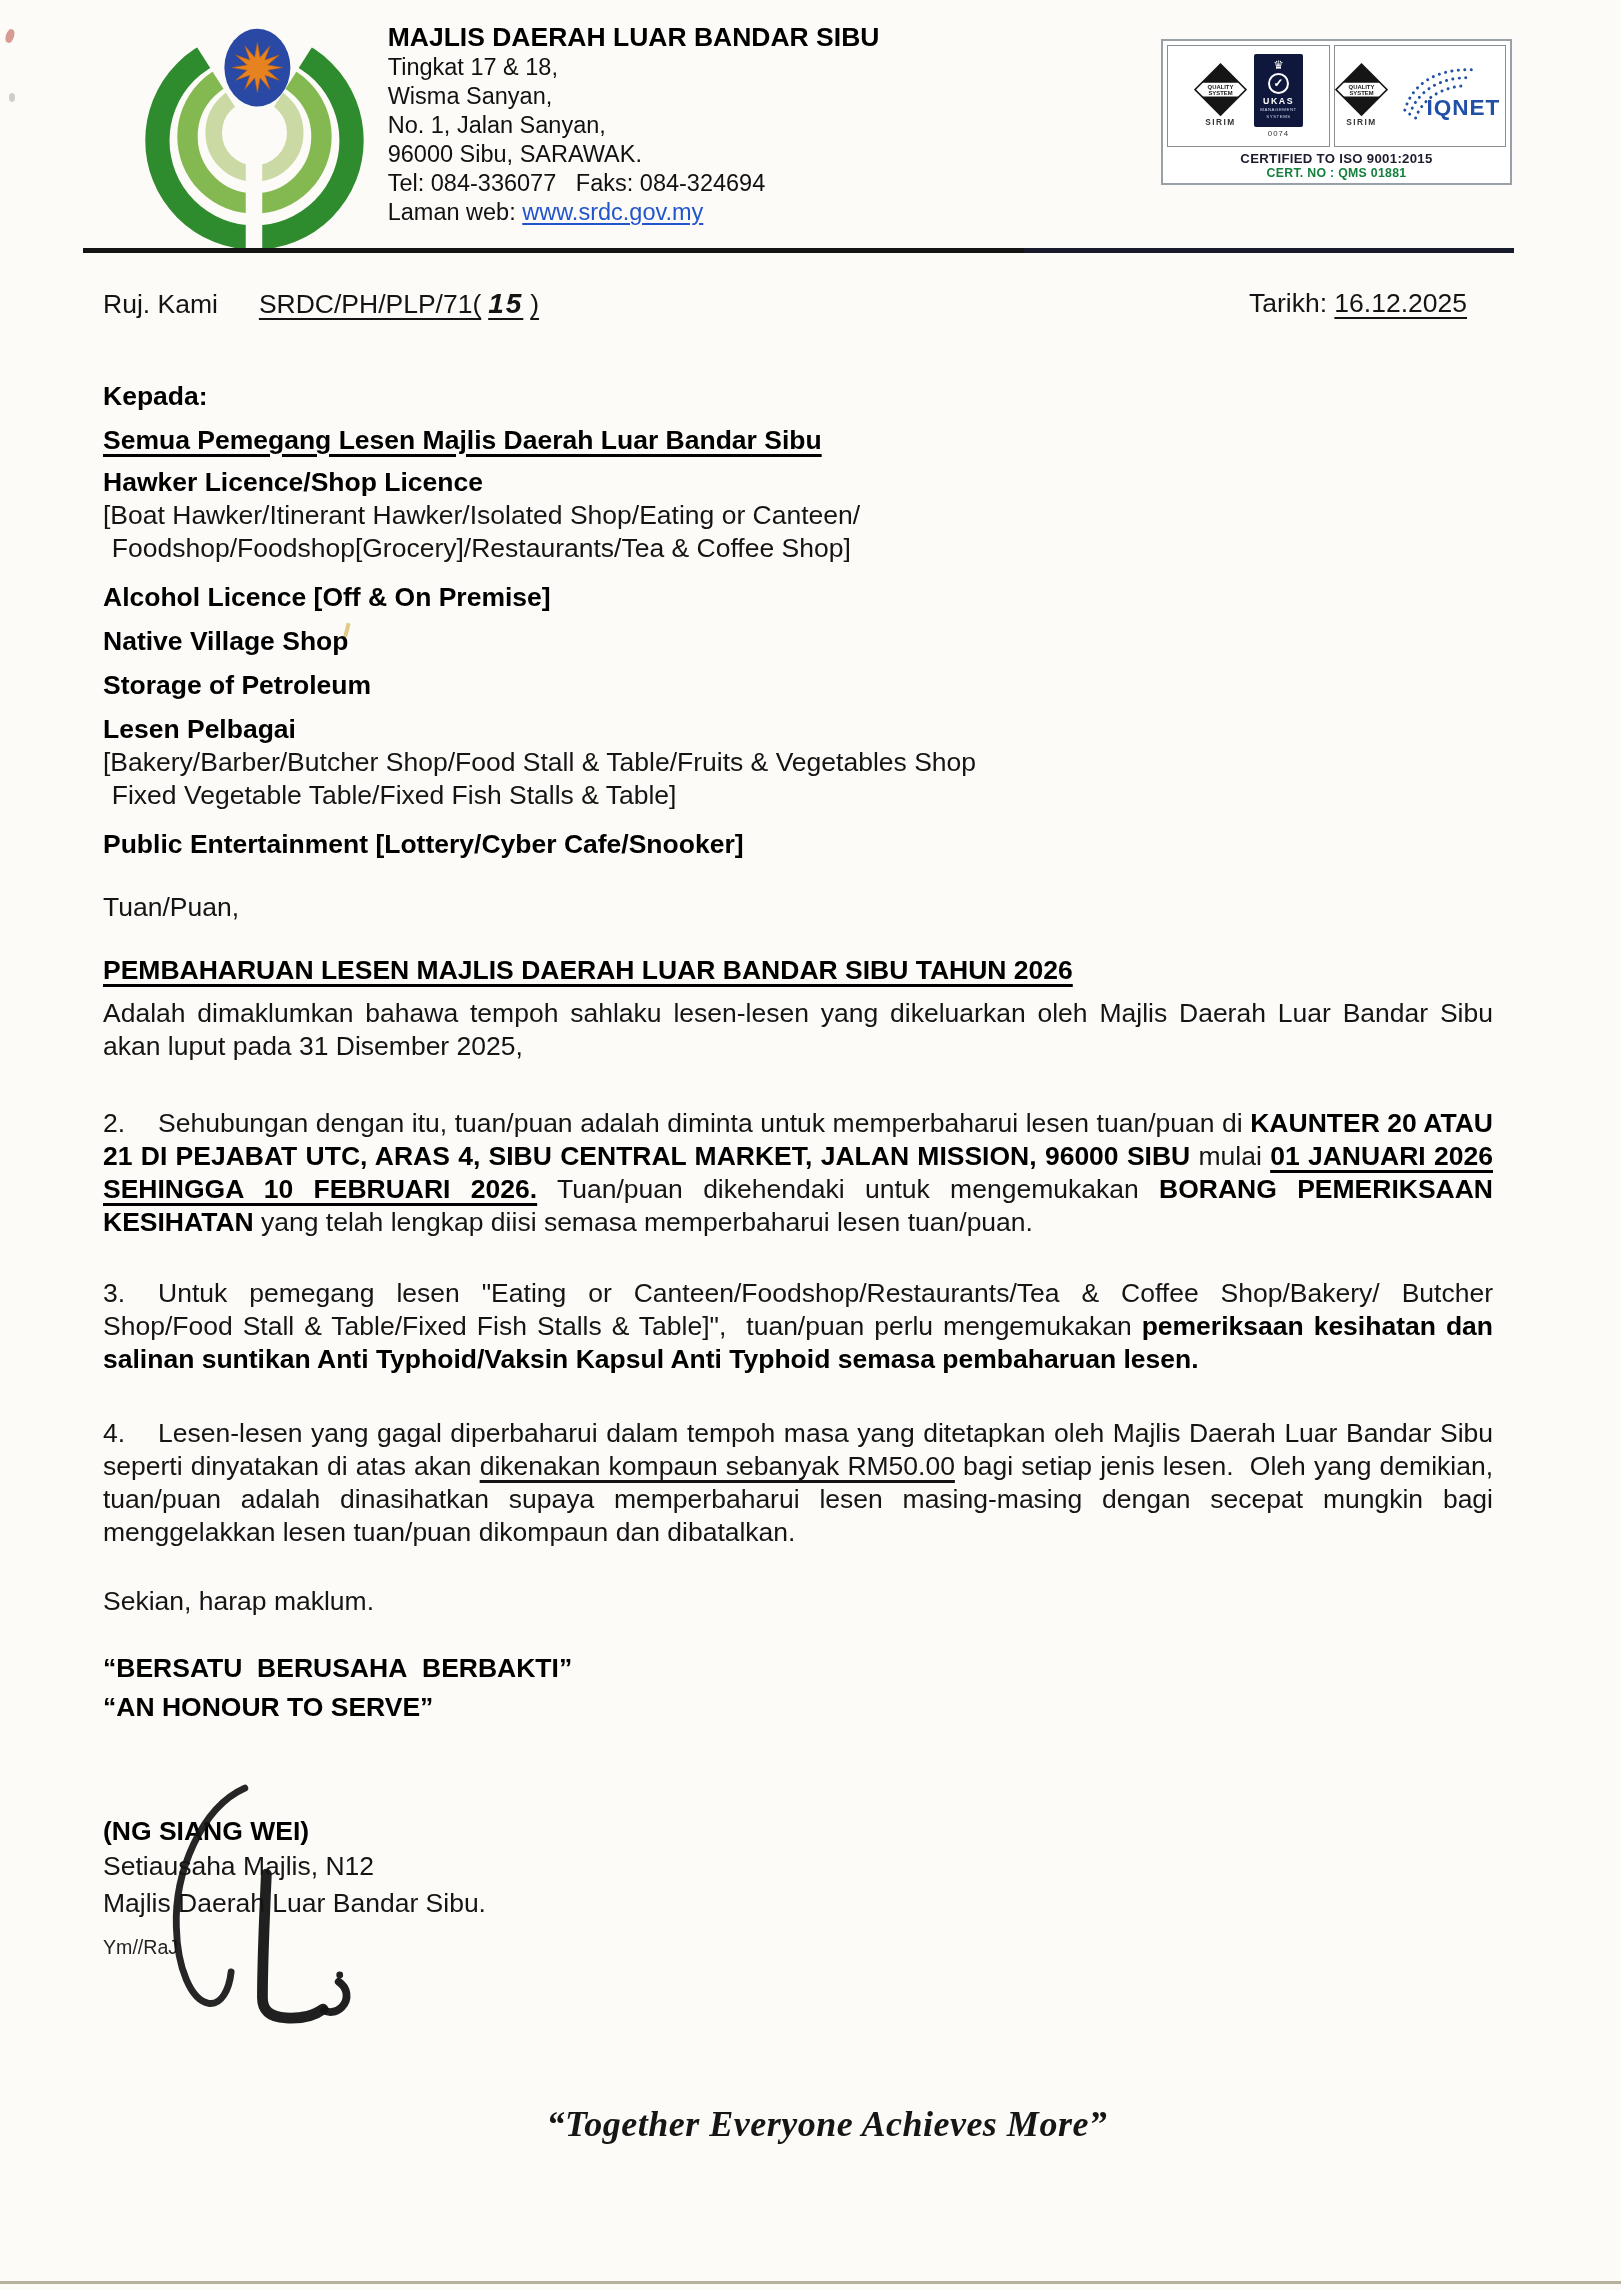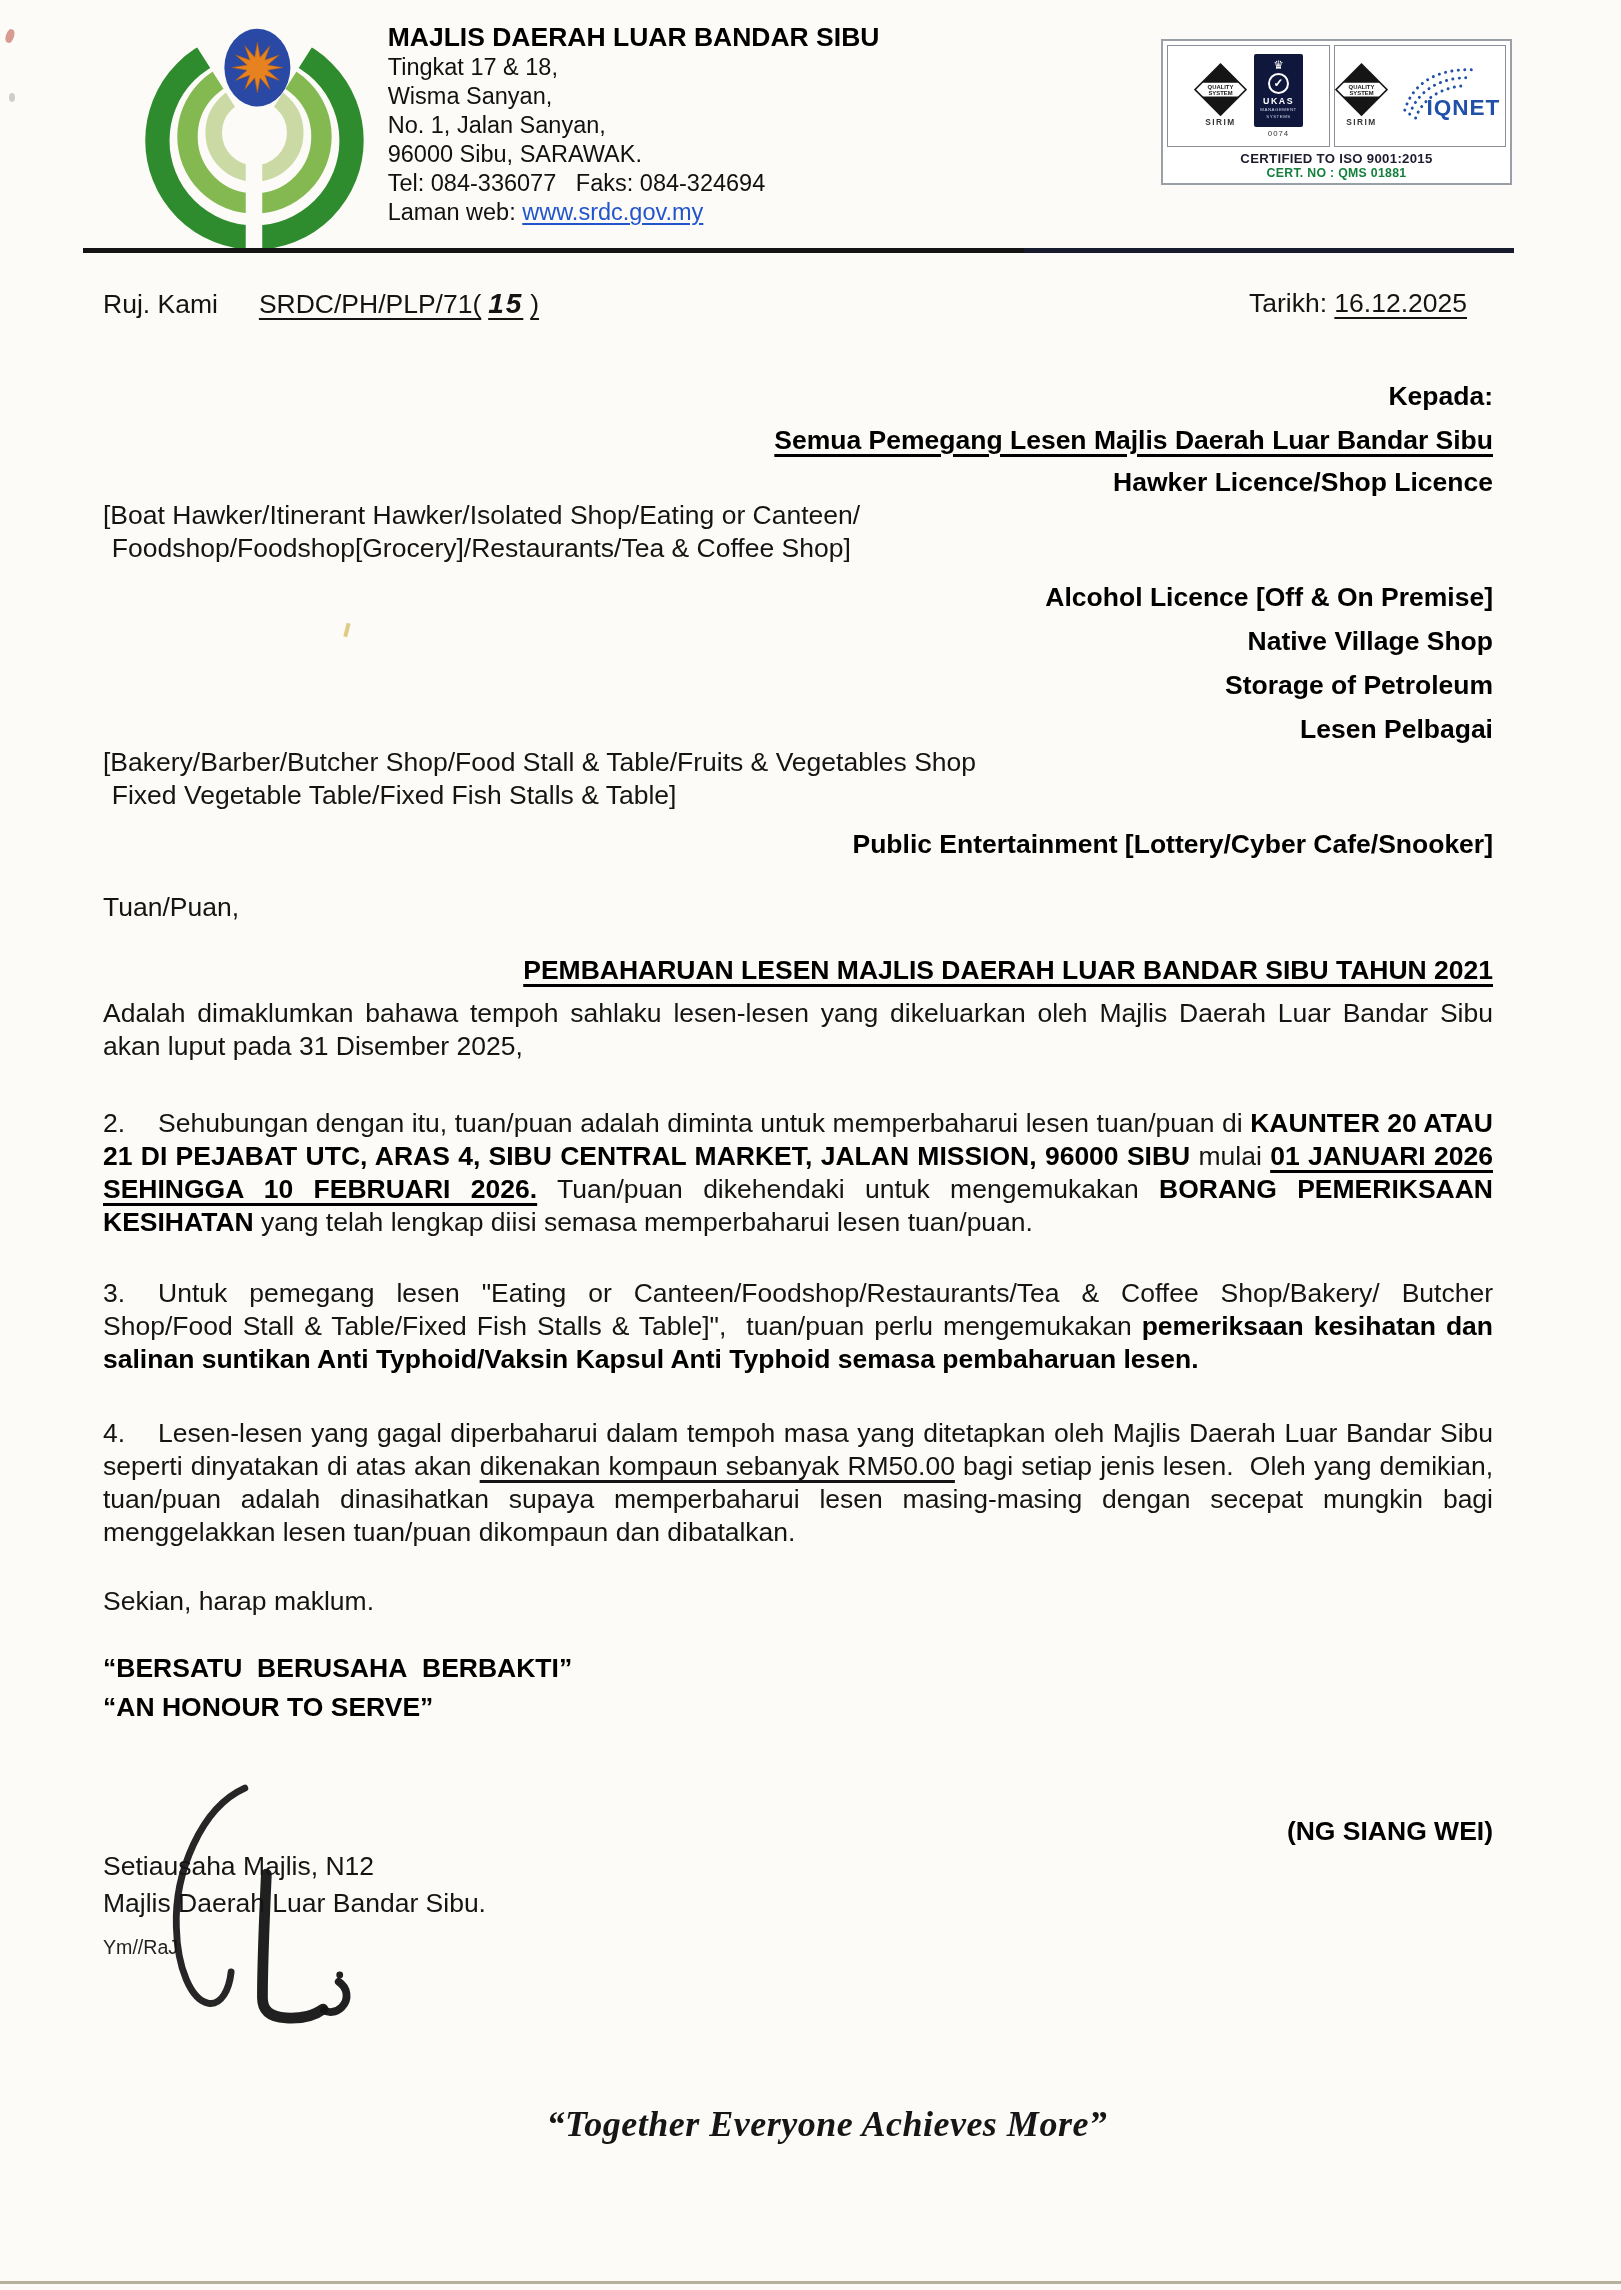--- a/index.html
+++ b/index.html
@@ -49,21 +49,21 @@
   .refrow {
     position:absolute; left:103px; top:288px; width:1364px;
     display:flex; justify-content:space-between; font-size:26.5px;
   }
   .u2 { text-decoration:underline; text-decoration-thickness:2px; text-underline-offset:4.9px; }
   .refval { margin-left:41px; }
   .handwritten { font-style:italic; font-weight:600; padding:0 6.9px; letter-spacing:2px; font-size:28px; }
   
   .content { position:absolute; left:103px; top:380px; width:1390px; }
   .line { font-size:26.5px; line-height:33px; }
-  .b { font-weight:bold; color:#000;text-align:right; }
+  .b { font-weight:bold; color:#000; }
   .ub { text-decoration:underline; text-decoration-thickness:2.9px; text-underline-offset:4.9px; }
   .ind { padding-left:8.8px; }
   .para { font-size:26.5px; line-height:33px; text-align:justify; }
   .pnum { display:inline-block; min-width:55px; }
   .useg { text-decoration:underline; text-decoration-thickness:2.5px; text-underline-offset:4.9px; }
   .motto { font-size:26.5px; line-height:39px; font-weight:bold; color:#000; }
   .small-initials { font-size:19.6px; line-height:23.5px; color:#222; }
   .mt9{margin-top:8.8px}.mt11{margin-top:10.8px}.mt14{margin-top:13.7px}.mt17{margin-top:16.7px}
   .mt29{margin-top:10px}.mt31{margin-top:30px}.mt32{margin-top:31px}.mt37{margin-top:36px}
   .mt39{margin-top:38px}.mt42{margin-top:41px}.mt45{margin-top:44px}.mt90{margin-top:88px}
@@ -188,21 +188,21 @@
     <div class="line b mt17">Alcohol Licence [Off &amp; On Premise]</div>
     <div class="line b mt11">Native Village Shop</div>
     <div class="line b mt11">Storage of Petroleum</div>
     <div class="line b mt11">Lesen Pelbagai</div>
     <div class="line">[Bakery/Barber/Butcher Shop/Food Stall &amp; Table/Fruits &amp; Vegetables Shop</div>
     <div class="line ind">Fixed Vegetable Table/Fixed Fish Stalls &amp; Table]</div>
     <div class="line b mt17">Public Entertainment [Lottery/Cyber Cafe/Snooker]</div>
 
     <div class="line mt31">Tuan/Puan,</div>
 
-    <div class="line b mt31"><span class="ub">PEMBAHARUAN LESEN MAJLIS DAERAH LUAR BANDAR SIBU TAHUN 2021</span></div>
+    <div class="line b mt31"><span class="ub">PEMBAHARUAN LESEN MAJLIS DAERAH LUAR BANDAR SIBU TAHUN 2026</span></div>
 
     <p class="para mt29" style="margin-bottom:0"><span>Adalah dimaklumkan bahawa tempoh sahlaku lesen-lesen yang dikeluarkan oleh Majlis Daerah Luar Bandar Sibu akan luput pada 31 Disember 2025,</span></p>
 
     <p class="para mt45" style="margin-bottom:0"><span class="pnum">2.</span><span>Sehubungan dengan itu, tuan/puan adalah diminta untuk memperbaharui lesen tuan/puan di </span><span class="b">KAUNTER 20 ATAU 21 DI PEJABAT UTC, ARAS 4, SIBU CENTRAL MARKET, JALAN MISSION, 96000 SIBU</span><span> mulai </span><span class="b useg">01 JANUARI 2026 SEHINGGA 10 FEBRUARI 2026.</span><span> Tuan/puan dikehendaki untuk mengemukakan </span><span class="b">BORANG PEMERIKSAAN KESIHATAN</span><span> yang telah lengkap diisi semasa memperbaharui lesen tuan/puan.</span></p>
 
     <p class="para mt39" style="margin-bottom:0"><span class="pnum">3.</span><span>Untuk pemegang lesen "Eating or Canteen/Foodshop/Restaurants/Tea &amp; Coffee Shop/Bakery/ Butcher Shop/Food Stall &amp; Table/Fixed Fish Stalls &amp; Table]",&nbsp; tuan/puan perlu mengemukakan </span><span class="b">pemeriksaan kesihatan dan salinan suntikan Anti Typhoid/Vaksin Kapsul Anti Typhoid semasa pembaharuan lesen.</span></p>
 
     <p class="para mt42" style="margin-bottom:0"><span class="pnum">4.</span><span>Lesen-lesen yang gagal diperbaharui dalam tempoh masa yang ditetapkan oleh Majlis Daerah Luar Bandar Sibu seperti dinyatakan di atas akan </span><span class="useg">dikenakan kompaun sebanyak RM50.00</span><span> bagi setiap jenis lesen.&nbsp; Oleh yang demikian, tuan/puan adalah dinasihatkan supaya memperbaharui lesen masing-masing dengan secepat mungkin bagi menggelakkan lesen tuan/puan dikompaun dan dibatalkan.</span></p>
 
     <div class="line mt37">Sekian, harap maklum.</div>

